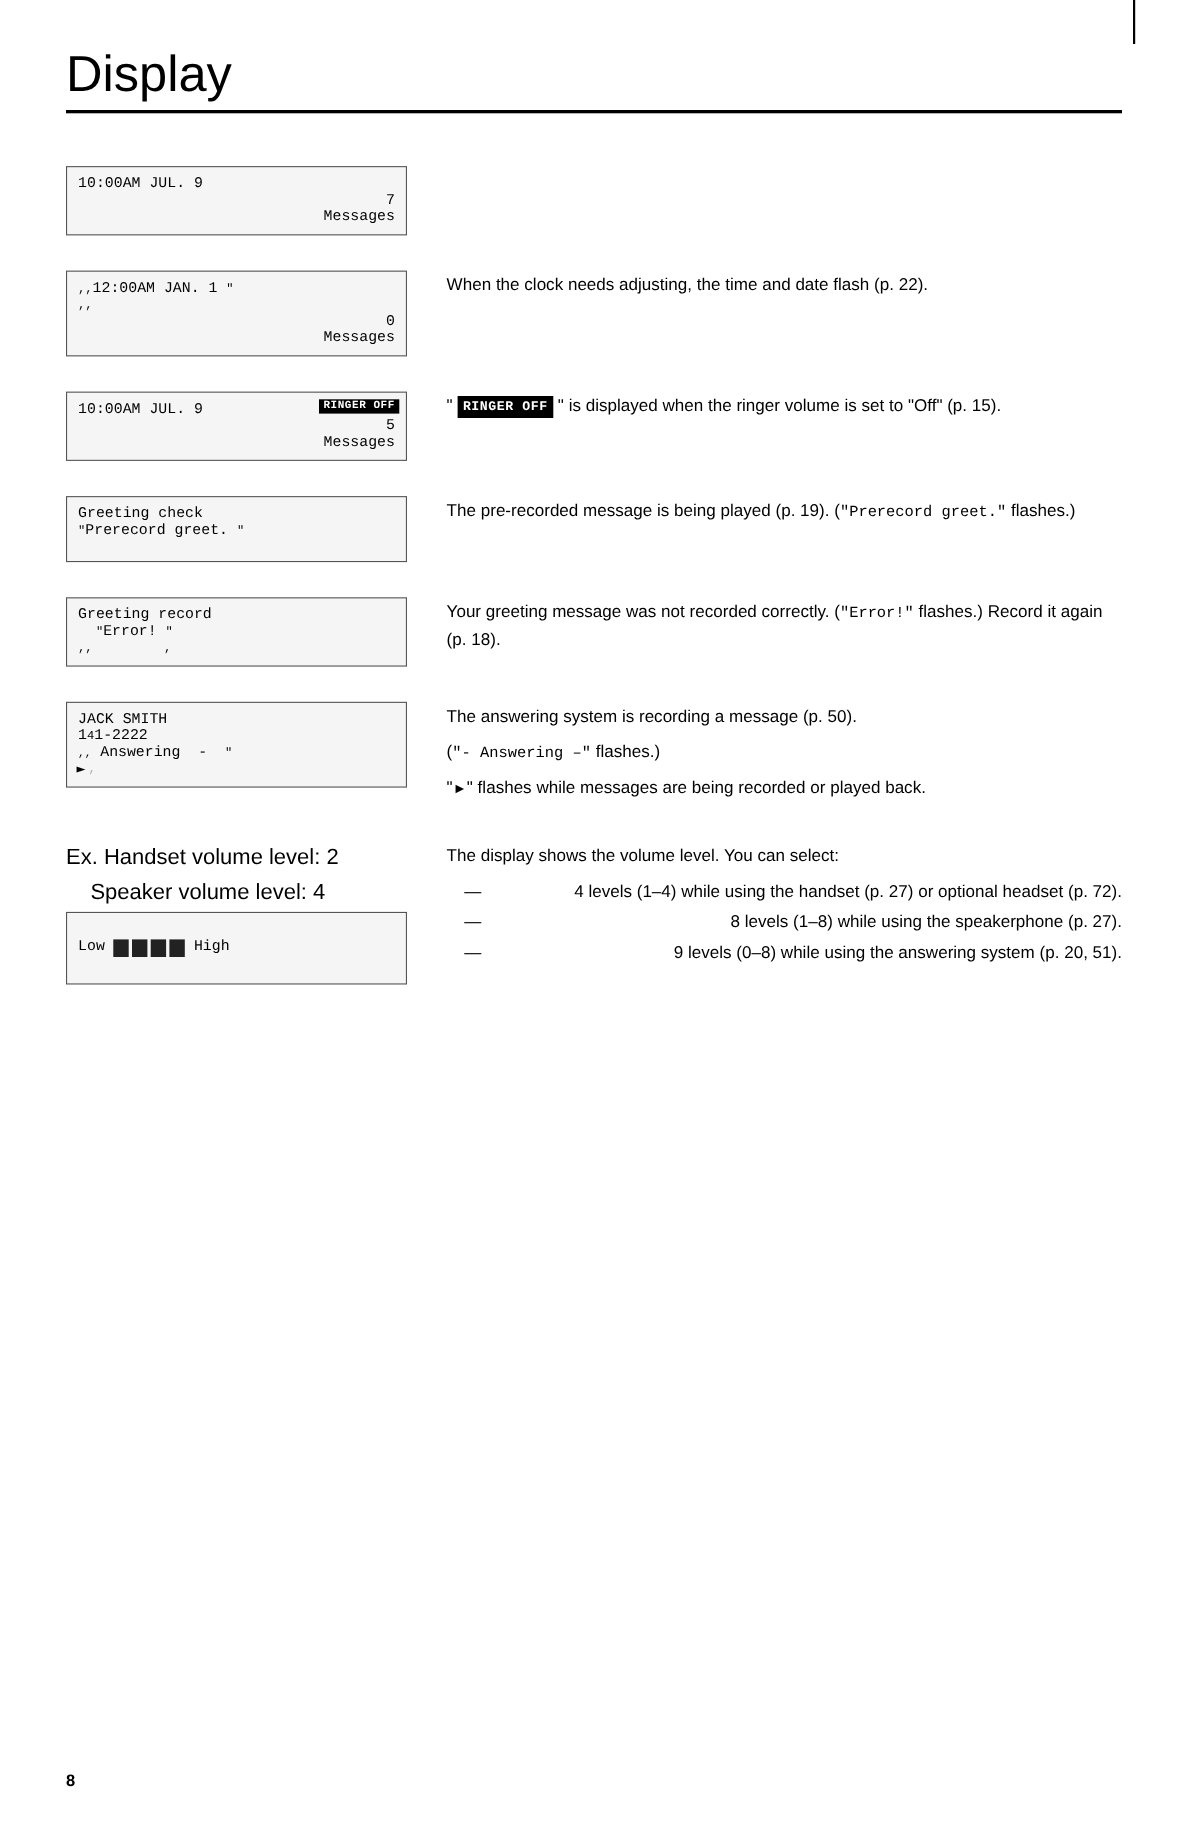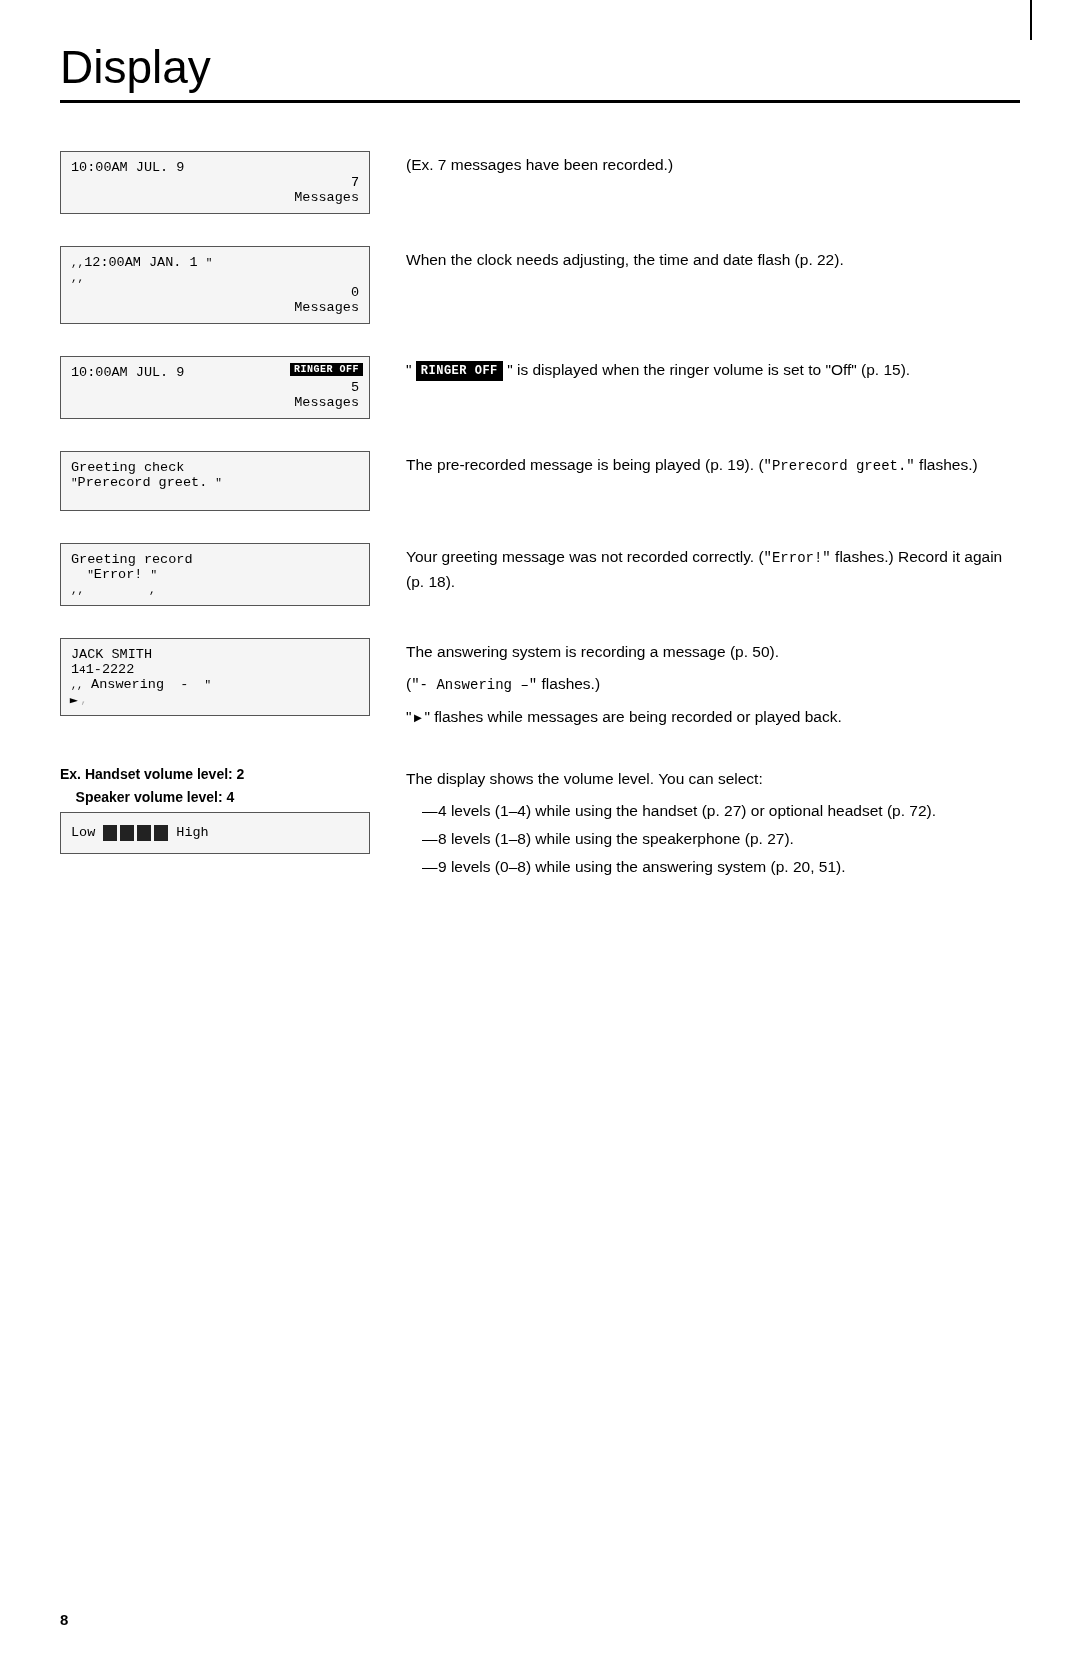--- a/index.html
+++ b/index.html
@@ -88,53 +88,53 @@
       right: 6px;
       letter-spacing: 0.5px;
     }
 
     
     .volume-box {
       border: 1.5px solid #555;
       background: #f5f5f5;
       font-family: 'Courier New', Courier, monospace;
       font-size: 13.5px;
-      padding: 12px 10px;
+      padding: 24px 10px;
       display: flex;
       align-items: center;
       gap: 8px;
     }
 
     .volume-blocks {
       display: inline-flex;
       gap: 3px;
     }
 
     .volume-block {
       width: 14px;
       height: 16px;
       background: #222;
       display: inline-block;
     }
 
     .small-label {
-      font-size: 14px;
+      font-size: 20px;
       font-family: Arial, Helvetica, sans-serif;
       margin-bottom: 4px;
       line-height: 1.4;
-      font-weight: bold;
     }
 
     .right-cell p {
       margin-bottom: 8px;
     }
 
     .right-cell ul {
       margin-left: 16px;
       list-style: none;
+      text-align: right;
     }
 
     .right-cell ul li {
       margin-bottom: 4px;
       padding-left: 16px;
       position: relative;
     }
 
     .right-cell ul li::before {
       content: "—";
@@ -188,21 +188,20 @@
 
   <div class="row">
     <div class="left-cell">
       <div class="lcd-box">
         <span class="lcd-line">10:00AM JUL. 9</span>
         <span class="lcd-line lcd-right">7</span>
         <span class="lcd-line lcd-right">Messages</span>
       </div>
     </div>
     <div class="right-cell">
-      <p>(Ex. 7 messages have been recorded.)</p>
     </div>
   </div>
 
   <div class="row">
     <div class="left-cell">
       <div class="lcd-box">
         <span class="lcd-line"><span style="font-size:11px;">,,</span>12:00AM JAN. 1 <span style="font-size:11px;">"</span></span>
         <span class="lcd-line"><span style="font-size:11px;">,,</span></span>
         <span class="lcd-line lcd-right">0</span>
         <span class="lcd-line lcd-right">Messages</span>

